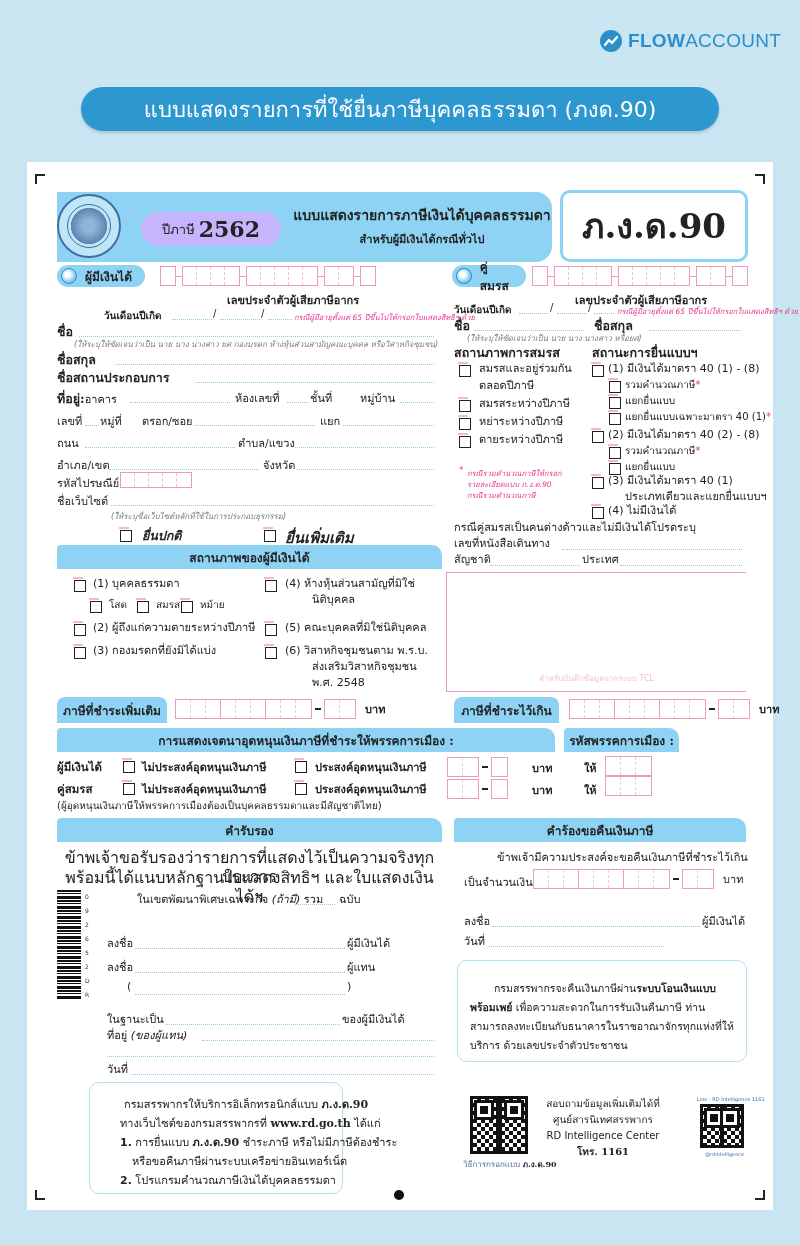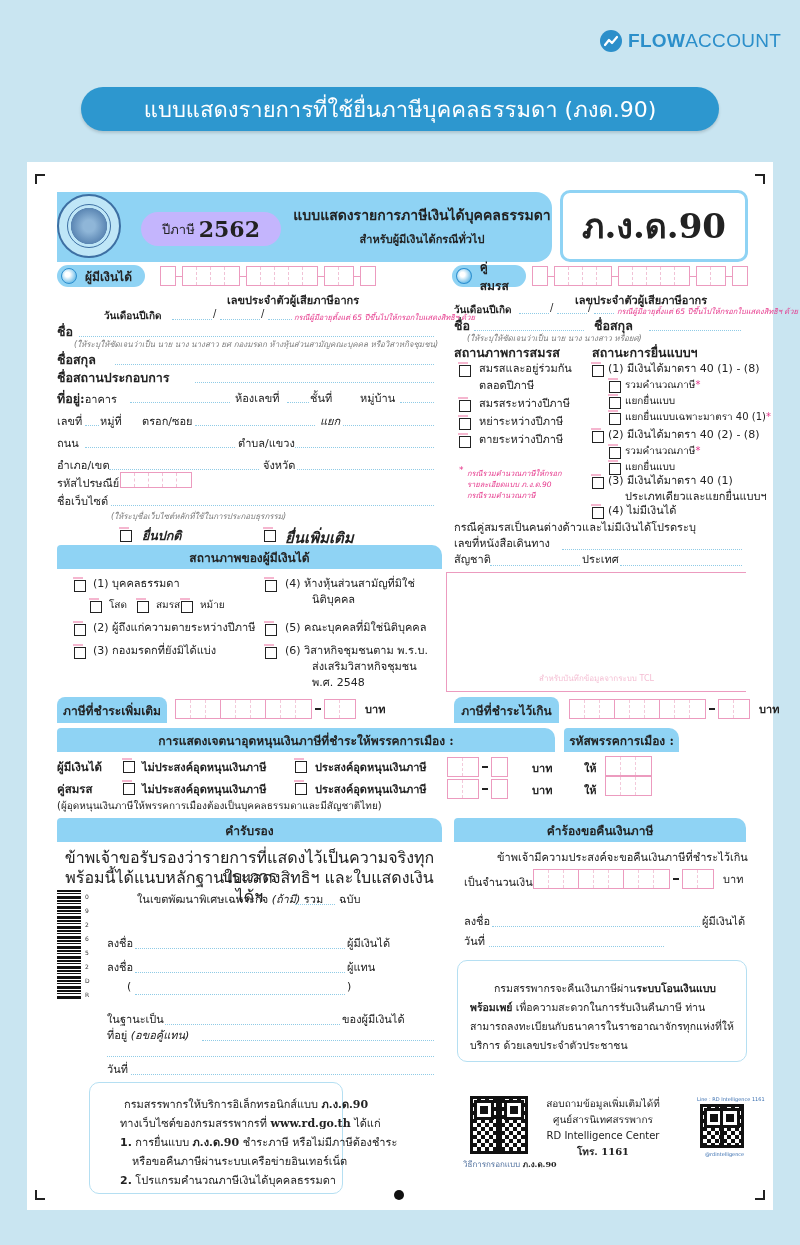--- a/index.html
+++ b/index.html
@@ -175,21 +175,21 @@
   <div class="line" style="left:260px; top:240px; width:22px;"></div>
   <div class="lbl" style="left:283px; top:227px;">ชั้นที่</div>
   <div class="lbl" style="left:333px; top:227px;">หมู่บ้าน</div>
   <div class="line" style="left:373px; top:240px; width:34px;"></div>
 
   <div class="lbl" style="left:30px; top:250px;">เลขที่</div>
   <div class="line" style="left:58px; top:263px; width:14px;"></div>
   <div class="lbl" style="left:73px; top:250px;">หมู่ที่</div>
   <div class="lbl" style="left:115px; top:250px;">ตรอก/ซอย</div>
   <div class="line" style="left:168px; top:263px; width:120px;"></div>
-  <div class="lbl" style="left:293px; top:250px;font-style:italic;">แยก</div>
+  <div class="lbl" style="left:293px; top:250px;">แยก</div>
   <div class="line" style="left:316px; top:263px; width:91px;"></div>
 
   <div class="lbl" style="left:30px; top:272px;">ถนน</div>
   <div class="line" style="left:58px; top:285px; width:150px;"></div>
   <div class="lbl" style="left:211px; top:272px;">ตำบล/แขวง</div>
   <div class="line" style="left:268px; top:285px; width:139px;"></div>
 
   <div class="lbl" style="left:30px; top:294px;">อำเภอ/เขต</div>
   <div class="line" style="left:82px; top:307px; width:150px;"></div>
   <div class="lbl" style="left:236px; top:294px;">จังหวัด</div>
@@ -452,21 +452,21 @@
   <div class="lbl" style="left:320px; top:772px;">ผู้มีเงินได้</div>
   <div class="lbl" style="left:80px; top:796px;">ลงชื่อ</div>
   <div class="line" style="left:108px; top:810px; width:210px;"></div>
   <div class="lbl" style="left:320px; top:796px;">ผู้แทน</div>
   <div class="lbl" style="left:100px; top:818px;">(</div>
   <div class="line" style="left:108px; top:832px; width:210px;"></div>
   <div class="lbl" style="left:320px; top:818px;">)</div>
   <div class="lbl" style="left:80px; top:848px;">ในฐานะเป็น</div>
   <div class="line" style="left:138px; top:862px; width:175px;"></div>
   <div class="lbl" style="left:315px; top:848px;">ของผู้มีเงินได้</div>
-  <div class="lbl" style="left:80px; top:864px;"><span>ที่อยู่</span> <i>(อขอคู้แทน)</i></div>
+  <div class="lbl" style="left:80px; top:864px;"><span>ที่อยู่</span> <i>(ของผู้แทน)</i></div>
   <div class="line" style="left:175px; top:878px; width:232px;"></div>
   <div class="line" style="left:80px; top:894px; width:327px;"></div>
   <div class="lbl" style="left:80px; top:898px;">วันที่</div>
   <div class="line" style="left:104px; top:912px; width:303px;"></div>
 
   <div class="info-box" style="left:62px; top:920px; width:254px; height:112px;">
     <div class="lbl" style="left:34px; top:12px;"><span>กรมสรรพากรให้บริการอิเล็กทรอนิกส์แบบ</span> <b class="serif">ภ.ง.ด.90</b></div>
     <div class="lbl" style="left:30px; top:31px;"><span>ทางเว็บไซต์ของกรมสรรพากรที่</span> <b class="serif">www.rd.go.th</b>  <span>ได้แก่</span></div>
     <div class="lbl" style="left:30px; top:50px;"><b>1.</b> <span>การยื่นแบบ</span> <b class="serif">ภ.ง.ด.90</b> <span>ชำระภาษี หรือไม่มีภาษีต้องชำระ</span></div>
     <div class="lbl" style="left:42px; top:69px;">หรือขอคืนภาษีผ่านระบบเครือข่ายอินเทอร์เน็ต</div>

